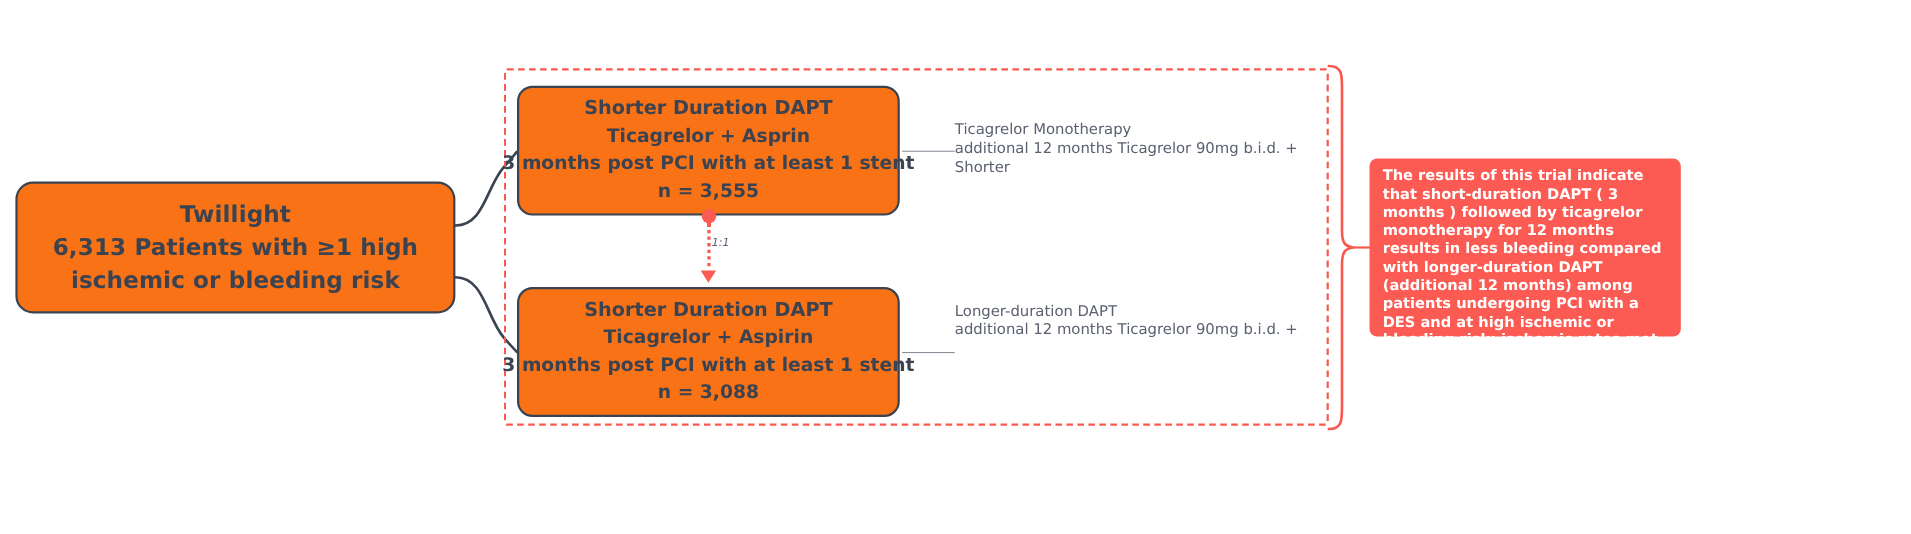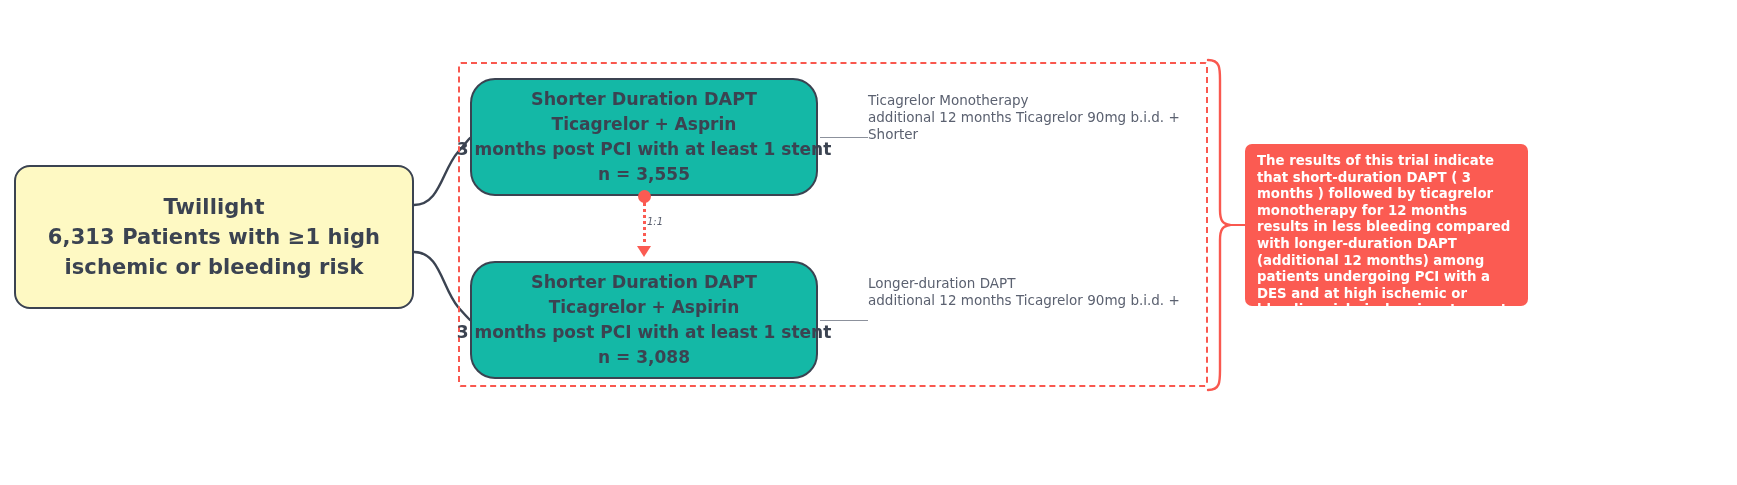--- a/index.html
+++ b/index.html
@@ -6,31 +6,31 @@
   body{
     width:1737px;height:485px;position:relative;overflow:hidden;
     font-family:"DejaVu Sans","Liberation Sans",sans-serif;
     -webkit-font-smoothing:antialiased;
   }
   .canvas{position:absolute;inset:0;}
 
   
   .node{
     position:absolute;box-sizing:border-box;
-    border:2.5px solid #3b4351;border-radius:25px;
-    background:#14b8a6;
+    border:2.5px solid #3b4351;border-radius:14px;
+    background:#f97316;
     display:flex;flex-direction:column;align-items:center;justify-content:center;
     color:#3b4351;text-align:center;
   }
   .node .line{display:block;white-space:nowrap;}
 
   
   #root-node{
-    left:14px;top:165px;width:400px;height:144px;
-    background:#fef9c3;border-radius:16px;
+    left:14px;top:165px;width:400px;height:120px;
+    background:#f97316;border-radius:16px;
   }
   #root-node .line{font-weight:bold;font-size:21px;line-height:30px;letter-spacing:.1px;}
 
   
   .arm{width:348px;height:118px;}
   #arm-top{left:470px;top:78px;}
   #arm-bottom{left:470px;top:261px;}
   .arm .line{font-size:17px;line-height:25px;font-weight:600;}
   .arm .line.t1{font-weight:bold;font-size:17.5px;}
 
@@ -39,21 +39,21 @@
     position:absolute;left:458px;top:62px;width:750px;height:325px;
     border:2px dashed #f9584f;border-radius:3px;background:transparent;
     box-sizing:border-box;
   }
 
   
   .annot{
     position:absolute;color:#5b6170;font-size:13.5px;line-height:17px;
     white-space:nowrap;
   }
-  #annot-top{left:868px;top:92px;}
+  #annot-top{left:868px;top:110px;}
   #annot-bottom{left:868px;top:275px;}
   .annot .line{display:block;}
 
   
   .leader{position:absolute;background:#8c919c;}
   #leader-top{left:820px;top:137px;width:48px;height:1.4px;}
   #leader-bottom{left:820px;top:320px;width:48px;height:1.4px;}
 
   
   #curves{position:absolute;left:0;top:0;width:1737px;height:485px;pointer-events:none;}

